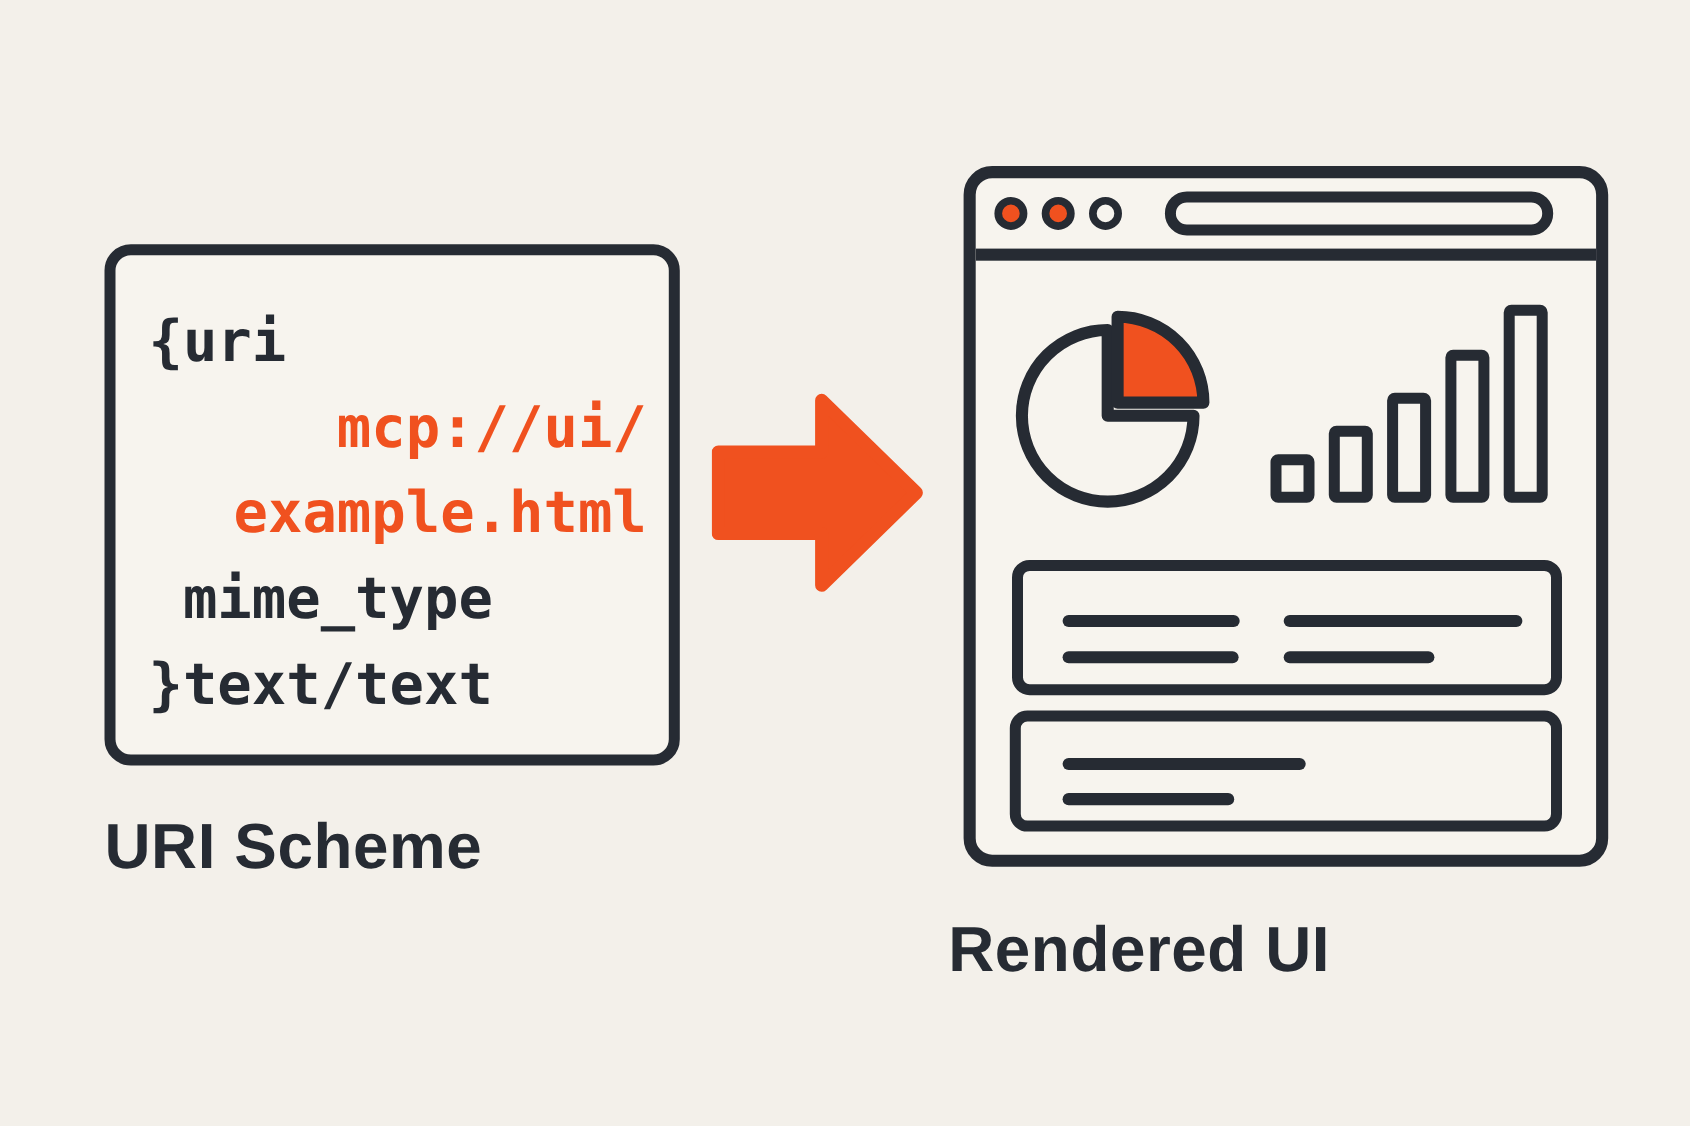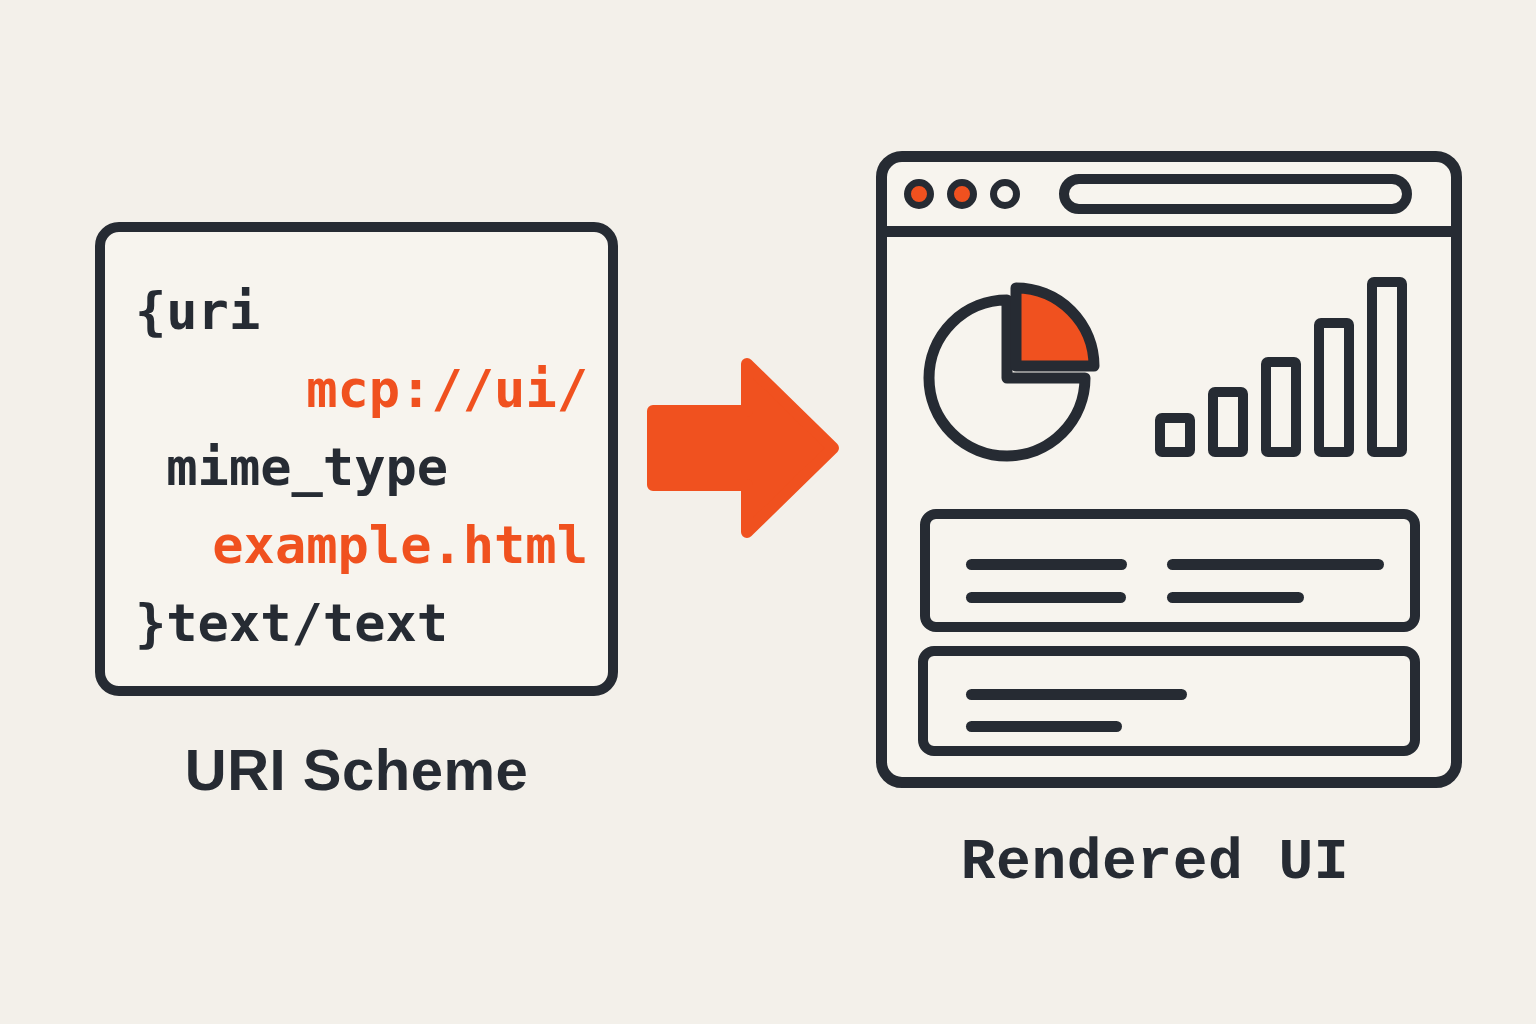--- a/index.html
+++ b/index.html
@@ -15,25 +15,25 @@
     position:absolute;left:95px;top:222px;width:523px;height:474px;
     box-sizing:border-box;border:10px solid var(--ink);border-radius:24px;
     background:var(--surface);padding:40px 20px 0 30px;
   }
   .code-line{
     font-family:"DejaVu Sans Mono",monospace;font-weight:bold;
     font-size:52px;line-height:78px;white-space:pre;color:var(--ink);
   }
   .code-line[data-tone="accent"]{color:var(--accent);text-align:right;}
   .panel-label{
-    position:absolute;text-align:center;color:var(--ink);
+    position:absolute;text-align:left;color:var(--ink);
     font-size:58px;font-weight:700;letter-spacing:0.5px;
   }
   .uri-label{left:95px;top:736px;width:523px;}
-  .rendered-label{left:862px;top:830px;width:586px;font-family:Liberation Mono, monospace;}
+  .rendered-label{left:862px;top:830px;width:586px;}
 
   
   .arrow{position:absolute;left:647px;top:356px;}
 
   
   .browser{
     position:absolute;left:876px;top:151px;width:586px;height:637px;
     box-sizing:border-box;border:11px solid var(--ink);border-radius:26px;
     background:var(--surface);overflow:hidden;
   }
@@ -83,22 +83,22 @@
   .card2 .r2{left:38px;top:65px;width:156px;}
 </style>
 </head>
 <body>
 
 <div class="canvas">
 
   <div class="code-box">
     <div class="code-line" data-tone="ink">{uri</div>
     <div class="code-line" data-tone="accent"> mcp://ui/</div>
+    <div class="code-line" data-tone="accent"> example.html</div>
     <div class="code-line" data-tone="ink"> mime_type</div>
-    <div class="code-line" data-tone="accent"> example.html</div>
     <div class="code-line" data-tone="ink">}text/text</div>
   </div>
   <div class="panel-label uri-label">URI Scheme</div>
 
   <svg class="arrow" width="194" height="188" viewBox="0 0 194 188" aria-hidden="true">
     <polygon points="6,55 100,55 100,8 186,92 100,176 100,129 6,129" fill="var(--accent)" stroke="var(--accent)" stroke-width="12" stroke-linejoin="round"></polygon>
   </svg>
 
   <div class="browser">
     <div class="titlebar">

